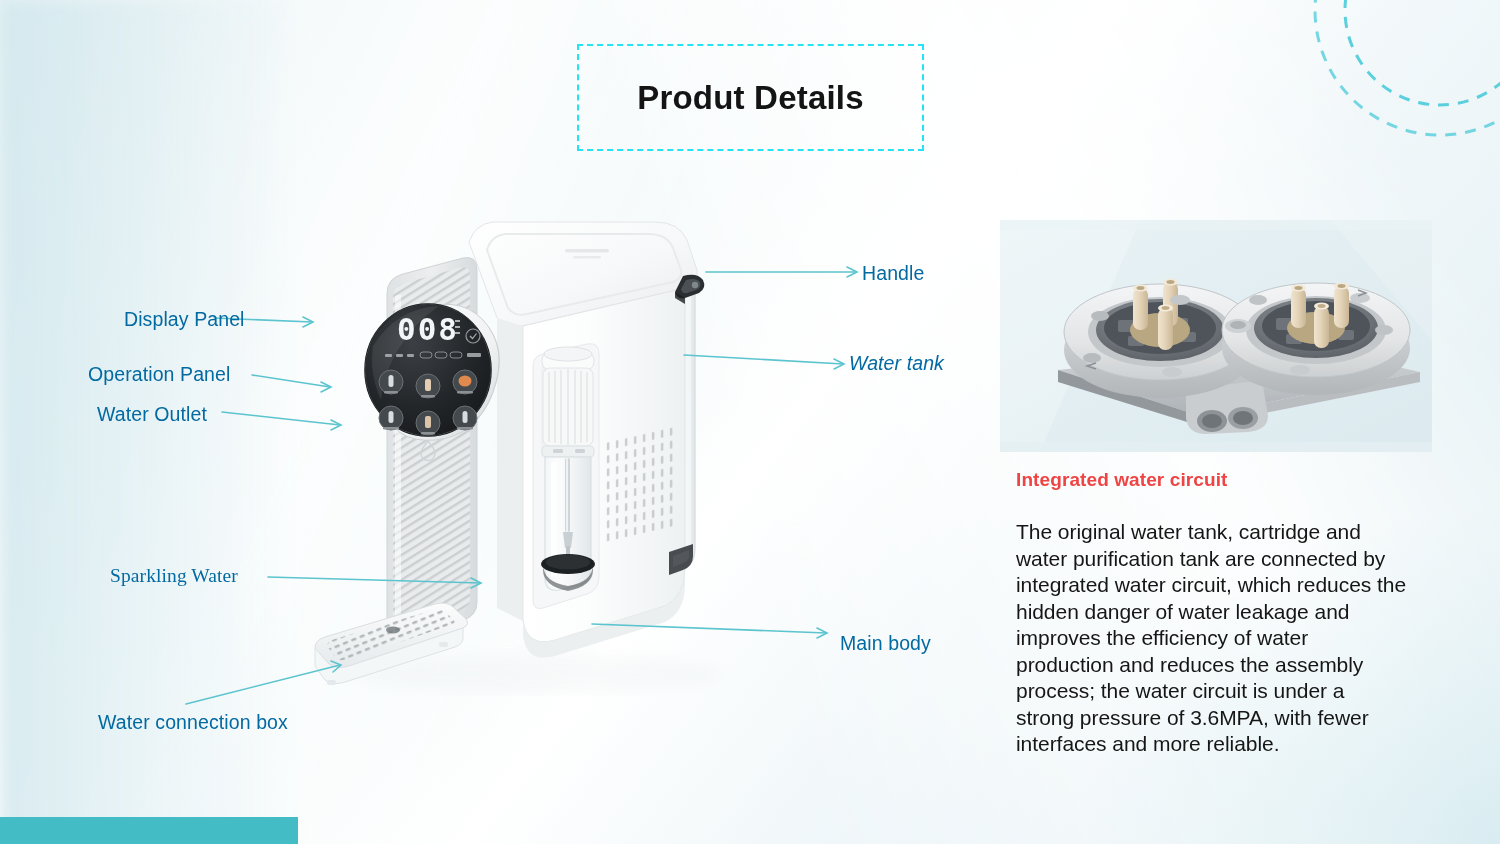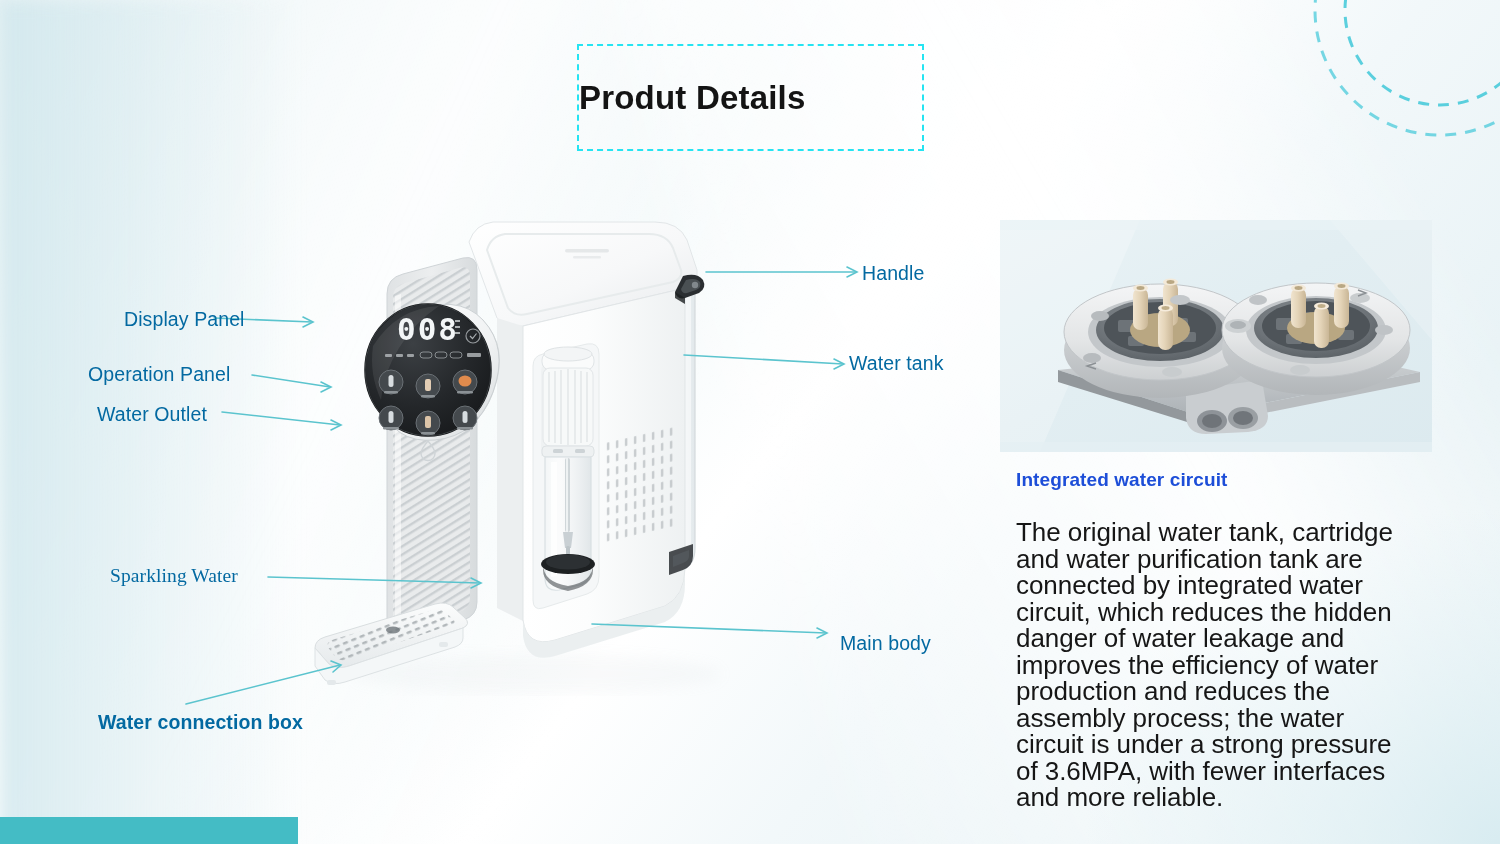--- a/index.html
+++ b/index.html
@@ -63,21 +63,21 @@
     position:absolute; left:0; bottom:0;
     width:298px; height:27px;
     background:#44bcc5;
   }
 
   
   .title-box {
     position:absolute; left:577px; top:44px;
     width:347px; height:107px;
     border:2px dashed #25e4f2;
-    display:flex; align-items:center; justify-content:flex-start;
+    display:flex; align-items:center; justify-content:center;
   }
   .title-text {
     font-size:33px; font-weight:bold; color:#141414;
     letter-spacing:.2px;
     text-shadow:0 1px 1px rgba(255,255,255,.6);
   }
 
   
   .product { position:absolute; left:287px; top:196px; width:450px; height:500px; }
 
@@ -88,45 +88,45 @@
     position:absolute;
     font-size:19.5px;
     color:#0369a1;
     white-space:nowrap;
     letter-spacing:.1px;
   }
   .lbl-display      { left:80px;  top:308px;margin-left:44px; }
   .lbl-operation    { left:88px;  top:363px; }
   .lbl-outlet       { left:97px;  top:403px; }
   .lbl-sparkling    { left:110px; top:565px;font-family:Liberation Serif, serif; }
-  .lbl-connection   { left:98px;  top:711px;font-weight:bold; }
+  .lbl-connection   { left:98px;  top:711px; }
   .lbl-handle       { left:862px; top:262px; }
-  .lbl-tank         { left:849px; top:352px; }
+  .lbl-tank         { left:849px; top:352px;font-style:italic; }
   .lbl-mainbody     { left:840px; top:620px;margin-top:12px; }
 
   
   .leaders { position:absolute; inset:0; pointer-events:none; }
 
   
   .photo {
     position:absolute; left:1000px; top:220px;
     width:432px; height:232px;
   }
   .photo-svg { position:absolute; inset:0; }
 
   
   .rt-head {
     position:absolute; left:1016px; top:469px;
-    font-size:19px; font-weight:bold; color:#1d4ed8;
+    font-size:19px; font-weight:bold; color:#ef4444;
     letter-spacing:.1px;
   }
   .rt-body {
     position:absolute; left:1016px; top:519px;
     width:392px;
-    font-size:26px; line-height:26.5px;
+    font-size:21px; line-height:26.5px;
     color:#161616;
     letter-spacing:-.05px;
   }
 </style>
 </head>
 <body>
 
 <div id="stage">
 
   <div class="bg-base"></div>

